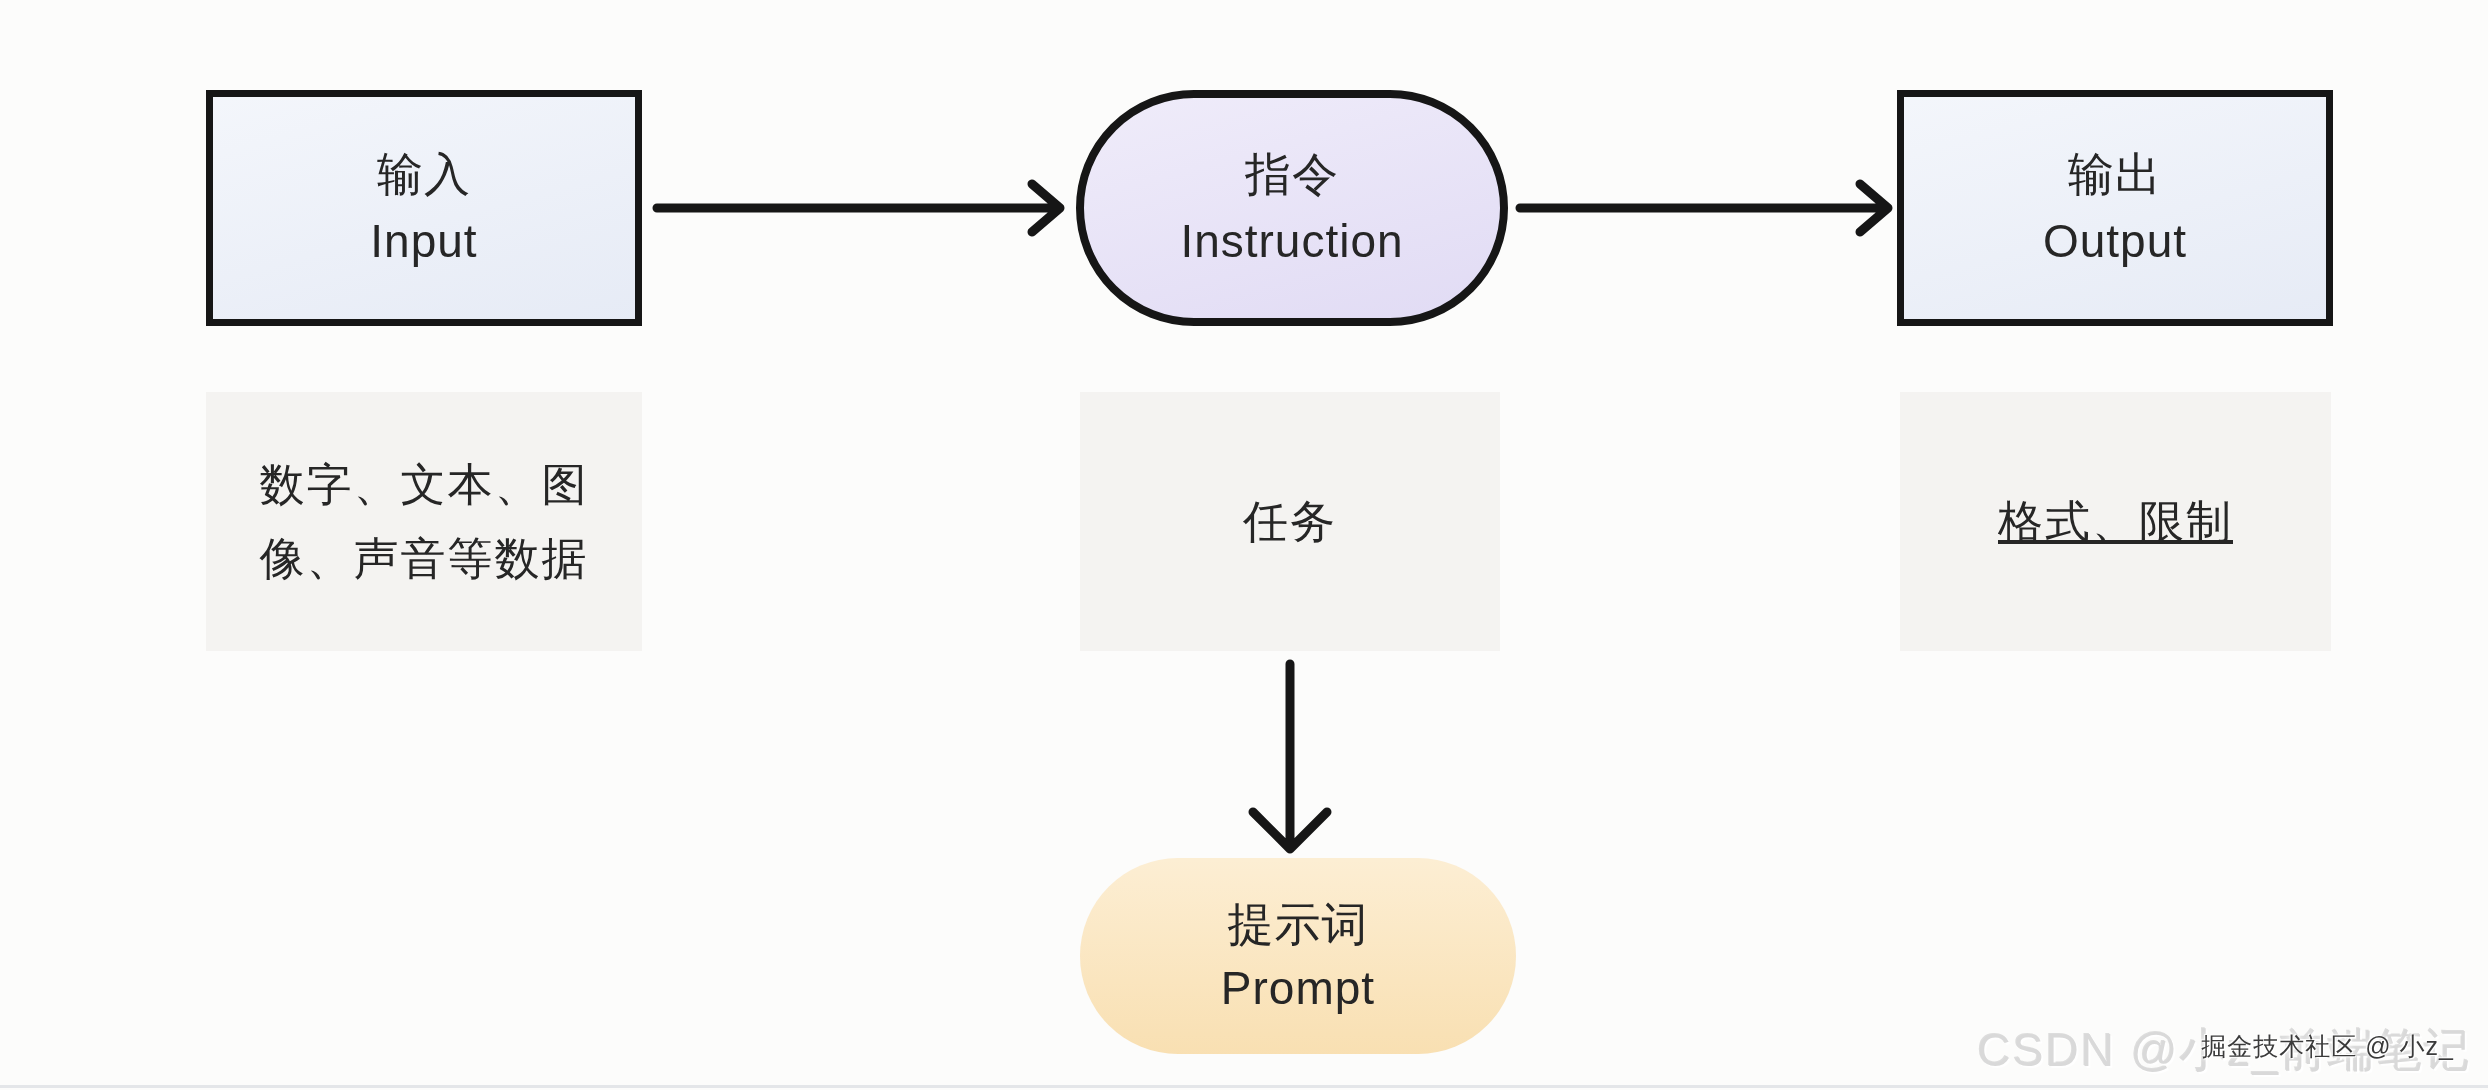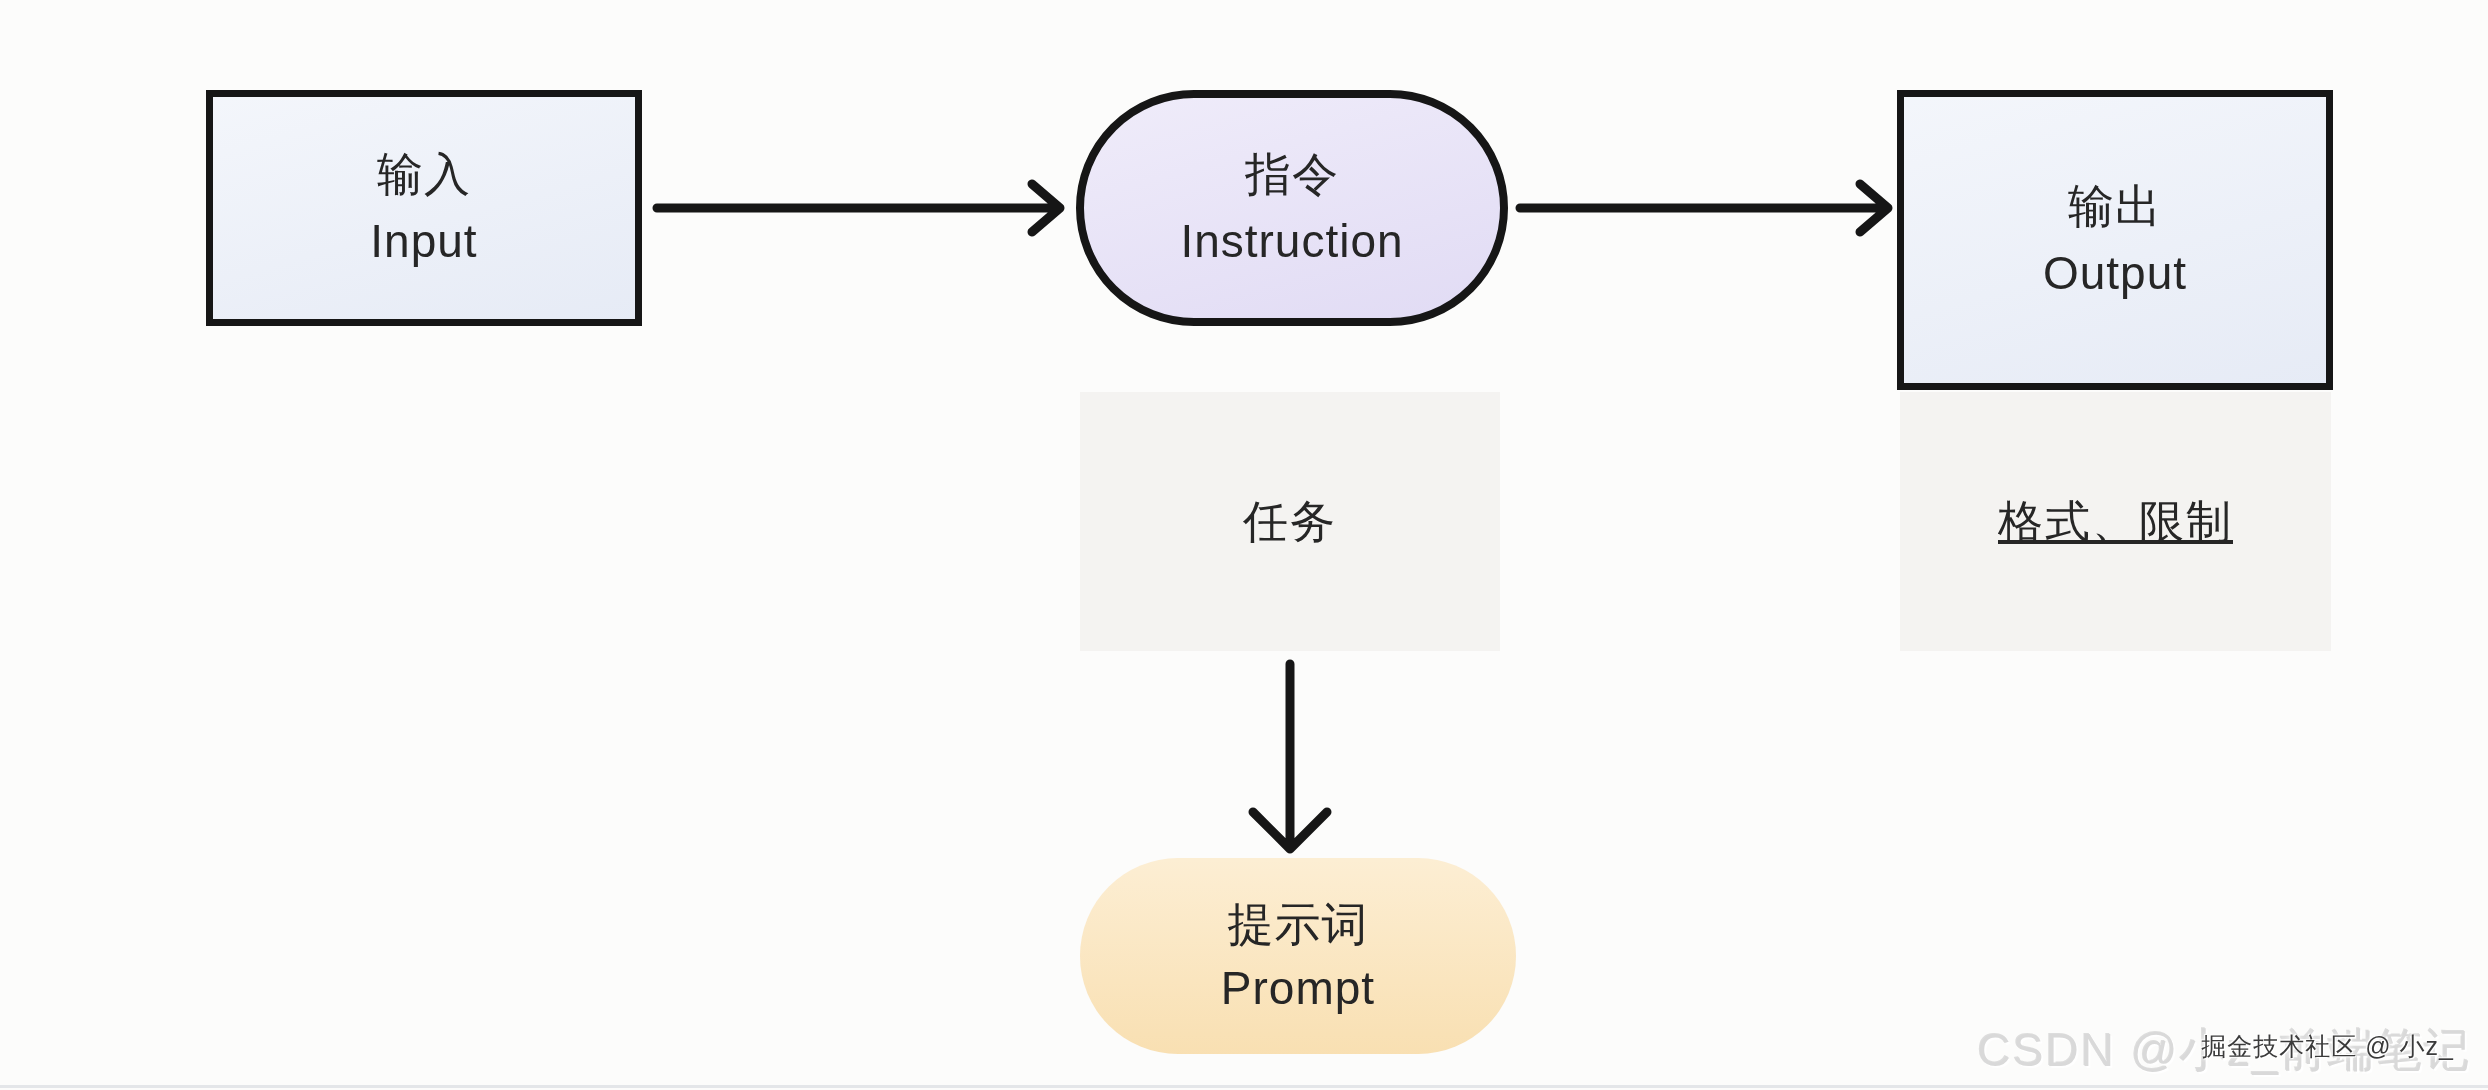--- a/index.html
+++ b/index.html
@@ -47,21 +47,21 @@
     border:7px solid var(--stroke);
   }
   .node-input{left:206px;top:90px;width:436px;height:236px;}
   .node-instruction{
     left:1076px;top:90px;width:432px;height:236px;
     background-color:var(--instruction-fill);
     background-image:linear-gradient(165deg,rgba(255,255,255,.35),rgba(110,90,190,.05));
     border:8px solid var(--stroke);
     border-radius:118px;
   }
-  .node-output{left:1897px;top:90px;width:436px;height:300px;}
+  .node-output{left:1897px;top:90px;width:436px;height:236px;}
   
   .detail{
     position:absolute;
     top:392px;
     height:259px;
     background:var(--detail-fill);
     display:flex;
     align-items:center;
     justify-content:center;
     text-align:center;
@@ -138,20 +138,23 @@
   <div class="node node-instruction">
     <span class="zh">指令</span>
     <span class="en">Instruction</span>
   </div>
 
   <div class="node io-box node-output">
     <span class="zh">输出</span>
     <span class="en">Output</span>
   </div>
 
+  <div class="detail detail-input">
+    <span>数字、文本、图像、声音等数据</span>
+  </div>
 
   <div class="detail detail-instruction">
     <span>任务</span>
   </div>
 
   <div class="detail detail-output">
     <span>格式、限制</span>
   </div>
 
   <div class="node node-prompt">

